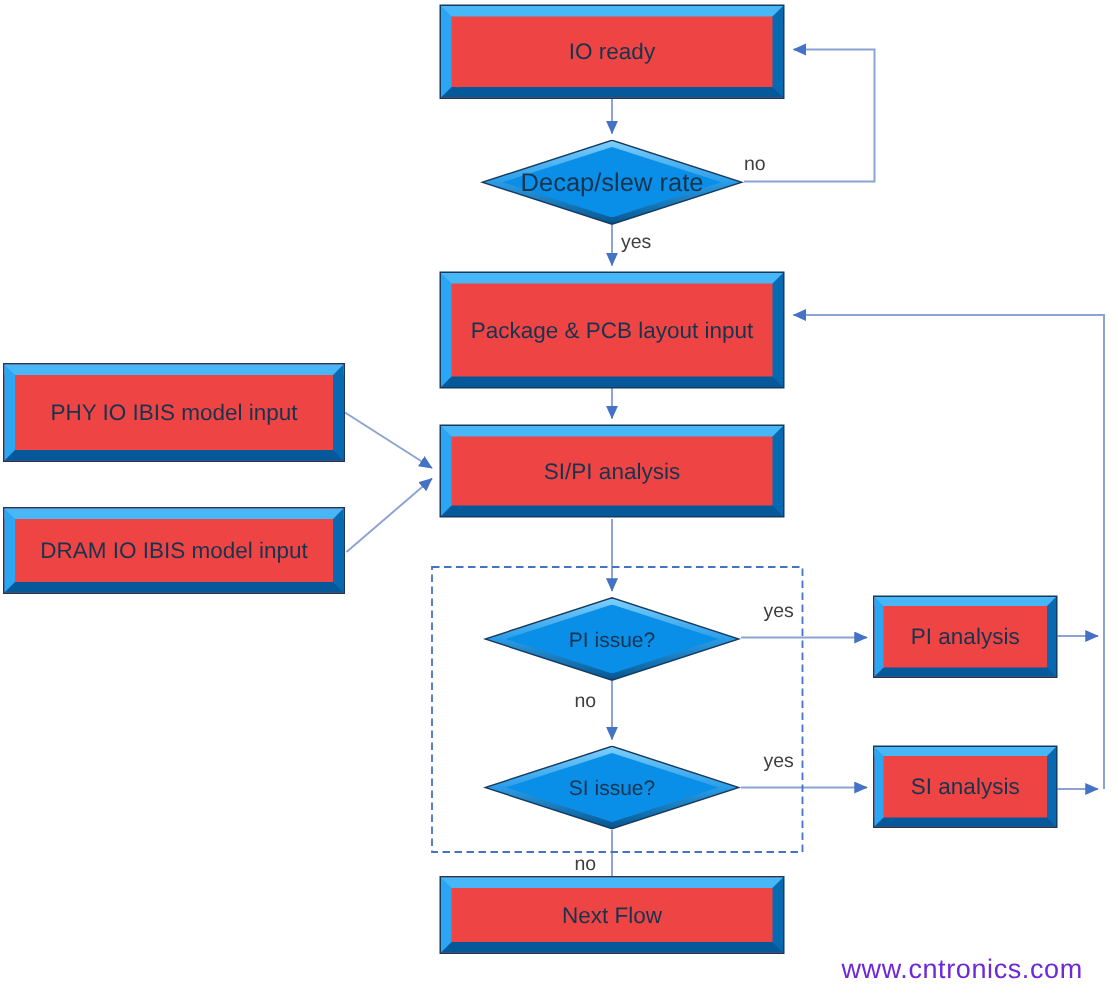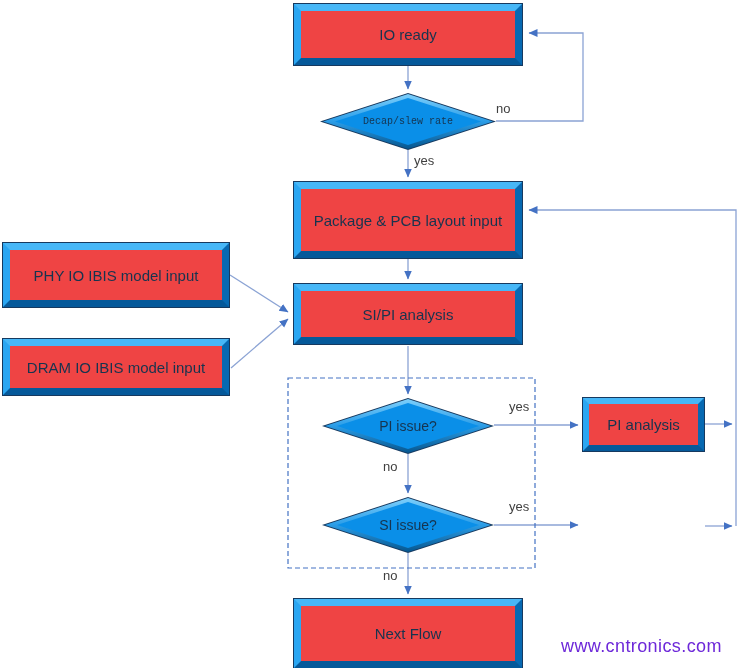--- a/index.html
+++ b/index.html
@@ -20,21 +20,21 @@
   .nlabel{color:#17344f;font-size:15px;white-space:nowrap;}
   
   .diamond{position:absolute;}
   .diamond .l1,.diamond .l2,.diamond .l3{
     position:absolute;clip-path:polygon(50% 0%,100% 50%,50% 100%,0% 50%);
   }
   .diamond .l1{inset:0;background:#16395f;}
   .diamond .l2{inset:1px 3px;background:linear-gradient(to bottom,#7dcffb 0%,#2d9fe9 48%,#05568f 100%);}
   .diamond .l3{inset:5px 15px;background:#0a8fe8;}
   .diamond .nlabel{position:absolute;inset:0;display:flex;align-items:center;justify-content:center;}
-  .diamond .nlabel.sz12{font-size:10px;font-family:Liberation Mono, monospace;}
+  .diamond .nlabel.sz12{font-size:17px;}
   .diamond .nlabel.sz14{font-size:14px;}
   
   .elabel{position:absolute;font-size:13px;color:#3f3f3f;white-space:nowrap;}
   
   .watermark{position:absolute;left:561px;top:636px;font-size:18px;color:#6d28d9;letter-spacing:.4px;}
   
   #wires{position:absolute;left:0;top:0;pointer-events:none;}
 </style>
 </head>
 <body>
@@ -77,21 +77,21 @@
       <span class="nlabel">Package &amp; PCB layout input</span>
     </div>
   </div>
 
   <div class="pbox" style="left:293px;top:283px;width:230px;height:62px">
     <div class="bevel">
       <span class="nlabel">SI/PI analysis</span>
     </div>
   </div>
 
-  <div class="pbox" style="left:293px;top:598px;width:230px;height:71px">
+  <div class="pbox" style="left:293px;top:584px;width:230px;height:52px">
     <div class="bevel">
       <span class="nlabel">Next Flow</span>
     </div>
   </div>
 
   <div class="pbox" style="left:2px;top:242px;width:228px;height:66px">
     <div class="bevel">
       <span class="nlabel">PHY IO IBIS model input</span>
     </div>
   </div>
@@ -101,20 +101,25 @@
       <span class="nlabel">DRAM IO IBIS model input</span>
     </div>
   </div>
 
   <div class="pbox small" style="left:582px;top:397px;width:123px;height:55px">
     <div class="bevel">
       <span class="nlabel">PI analysis</span>
     </div>
   </div>
 
+  <div class="pbox small" style="left:582px;top:497px;width:123px;height:55px">
+    <div class="bevel">
+      <span class="nlabel">SI analysis</span>
+    </div>
+  </div>
 
   <div class="diamond" style="left:320px;top:93px;width:176px;height:57px">
     <i class="l1"></i>
     <i class="l2"></i>
     <i class="l3"></i>
     <span class="nlabel sz12">Decap/slew rate</span>
   </div>
 
   <div class="diamond" style="left:322px;top:398px;width:172px;height:56px">
     <i class="l1"></i>

